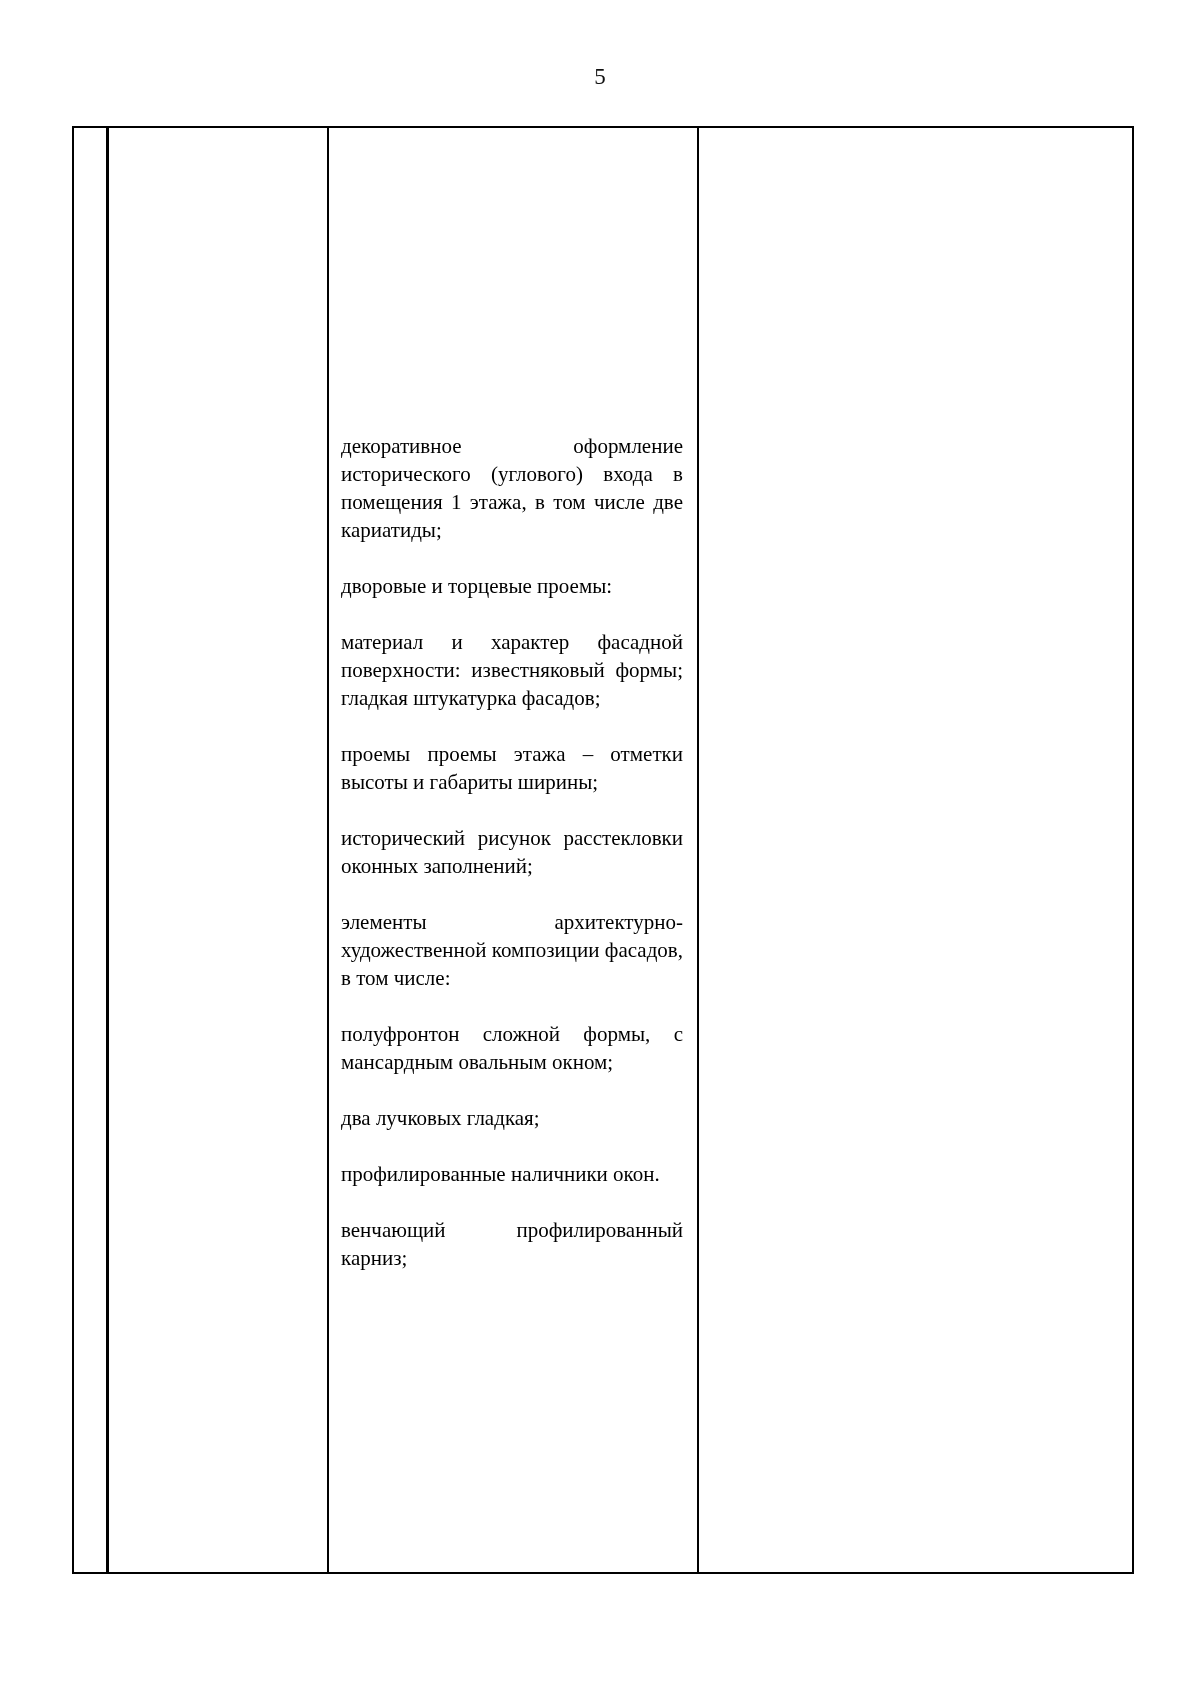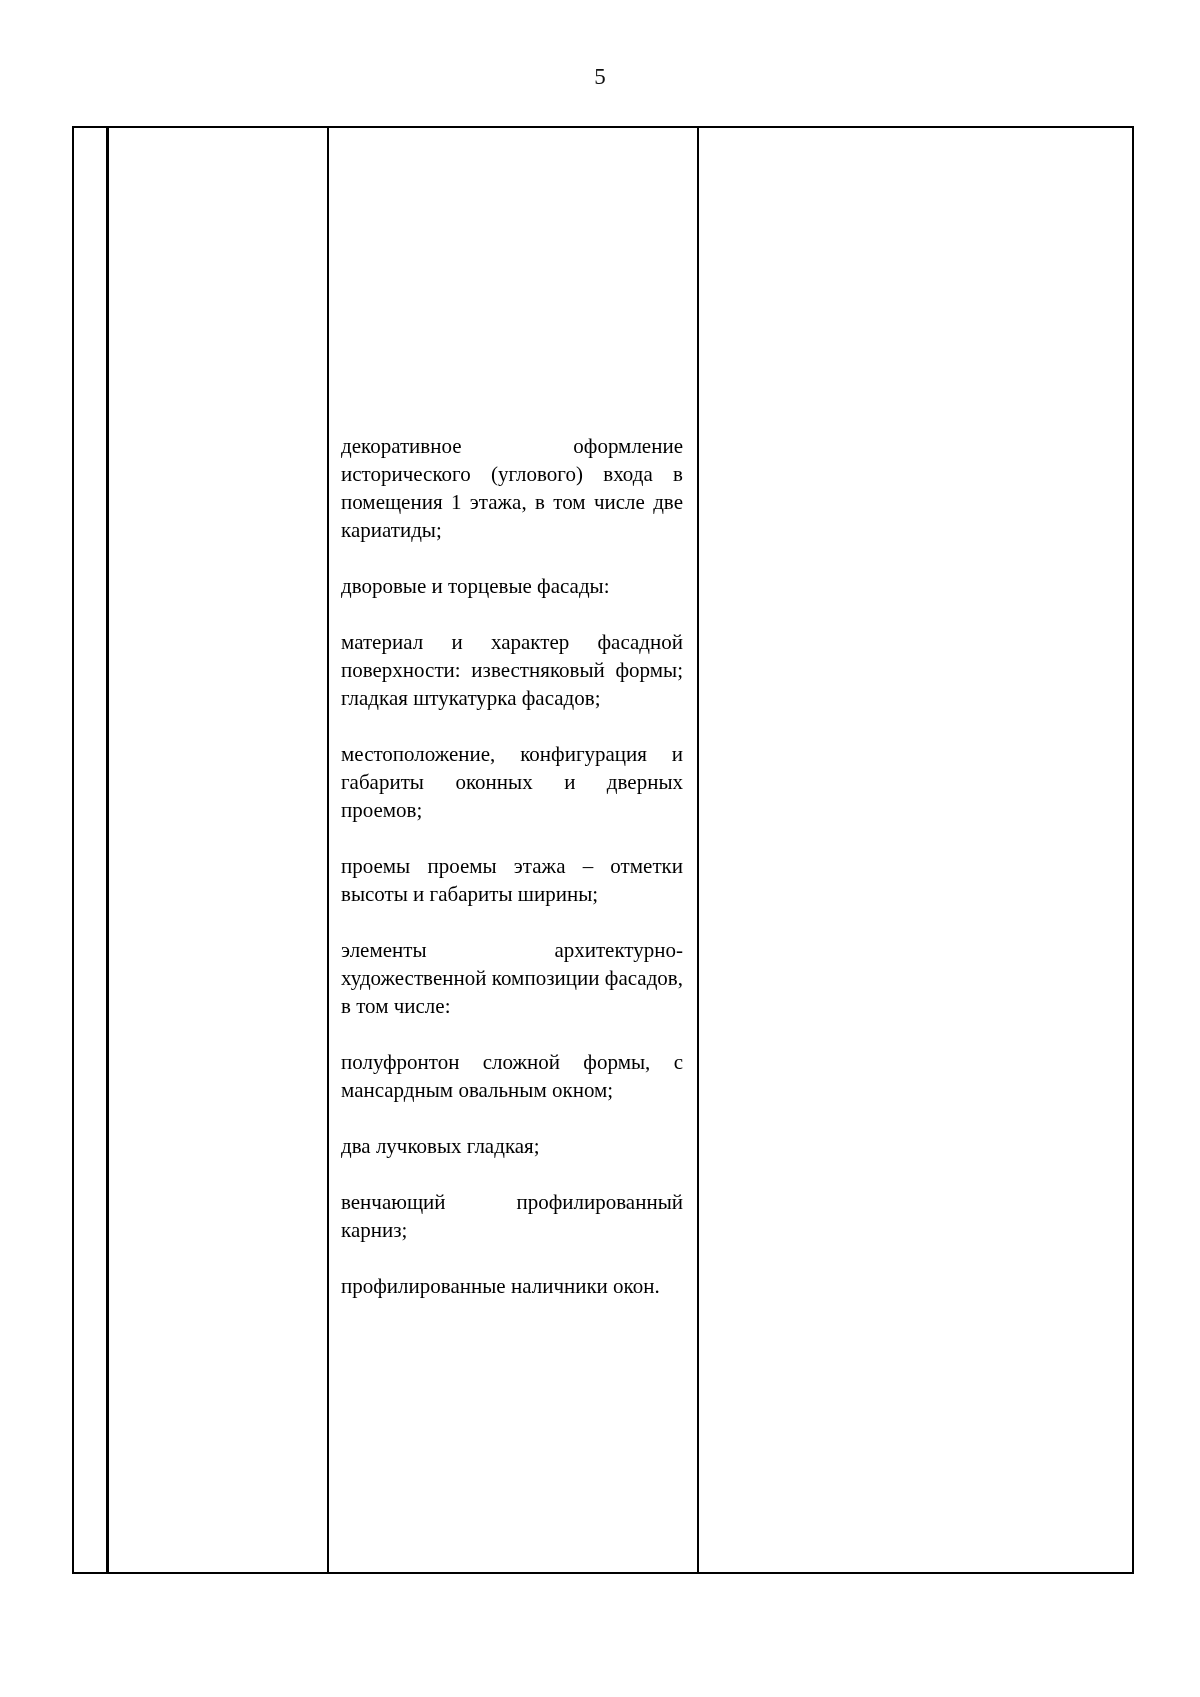--- a/index.html
+++ b/index.html
@@ -51,29 +51,29 @@
   <div class="doc-table">
     <div class="vline vl1"></div>
     <div class="vline vl2"></div>
     <div class="vline vl3"></div>
 
     <div class="cell c1"></div>
     <div class="cell c2"></div>
 
     <div class="cell c3">
       <p>декоративное оформление исторического (углового) входа в помещения 1 этажа, в том числе две кариатиды;</p>
-      <p>дворовые и торцевые фасады:</p>
+      <p>дворовые и торцевые проемы:</p>
       <p>материал и характер фасадной поверхности: известняковый формы; гладкая штукатурка фасадов;</p>
-      <p>местоположение, конфигурация и габариты оконных и дверных проемов;</p>
       <p>проемы проемы этажа – отметки высоты и габариты ширины;</p>
+      <p>исторический рисунок расстекловки оконных заполнений;</p>
       <p>элементы архитектурно-художественной композиции фасадов, в том числе:</p>
       <p>полуфронтон сложной формы, с мансардным овальным окном;</p>
       <p>два лучковых гладкая;</p>
+      <p>профилированные наличники окон.</p>
       <p>венчающий профилированный карниз;</p>
-      <p>профилированные наличники окон.</p>
     </div>
 
     <div class="cell c4">
 
       
       
 
       
       
 

